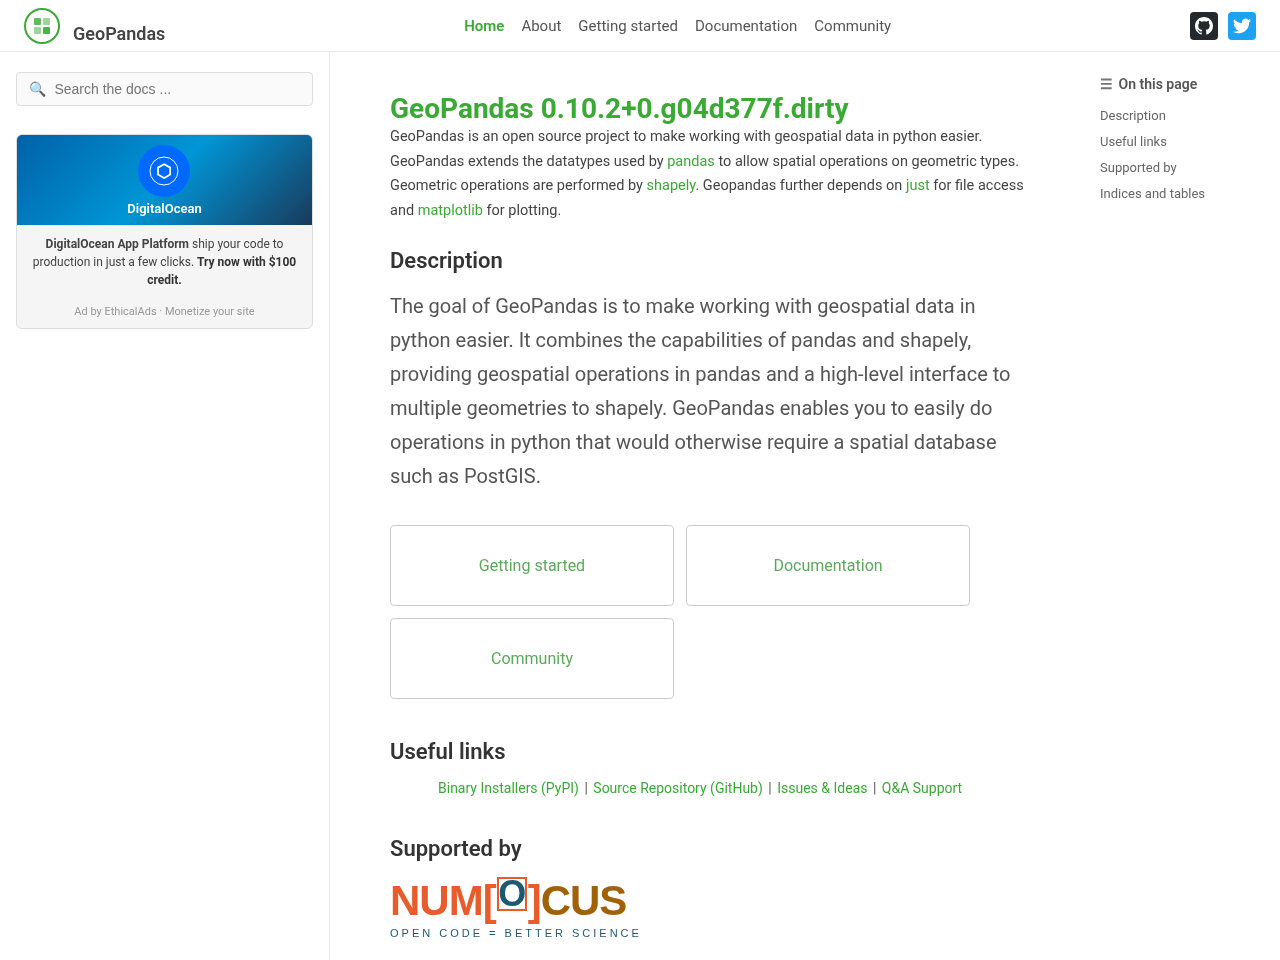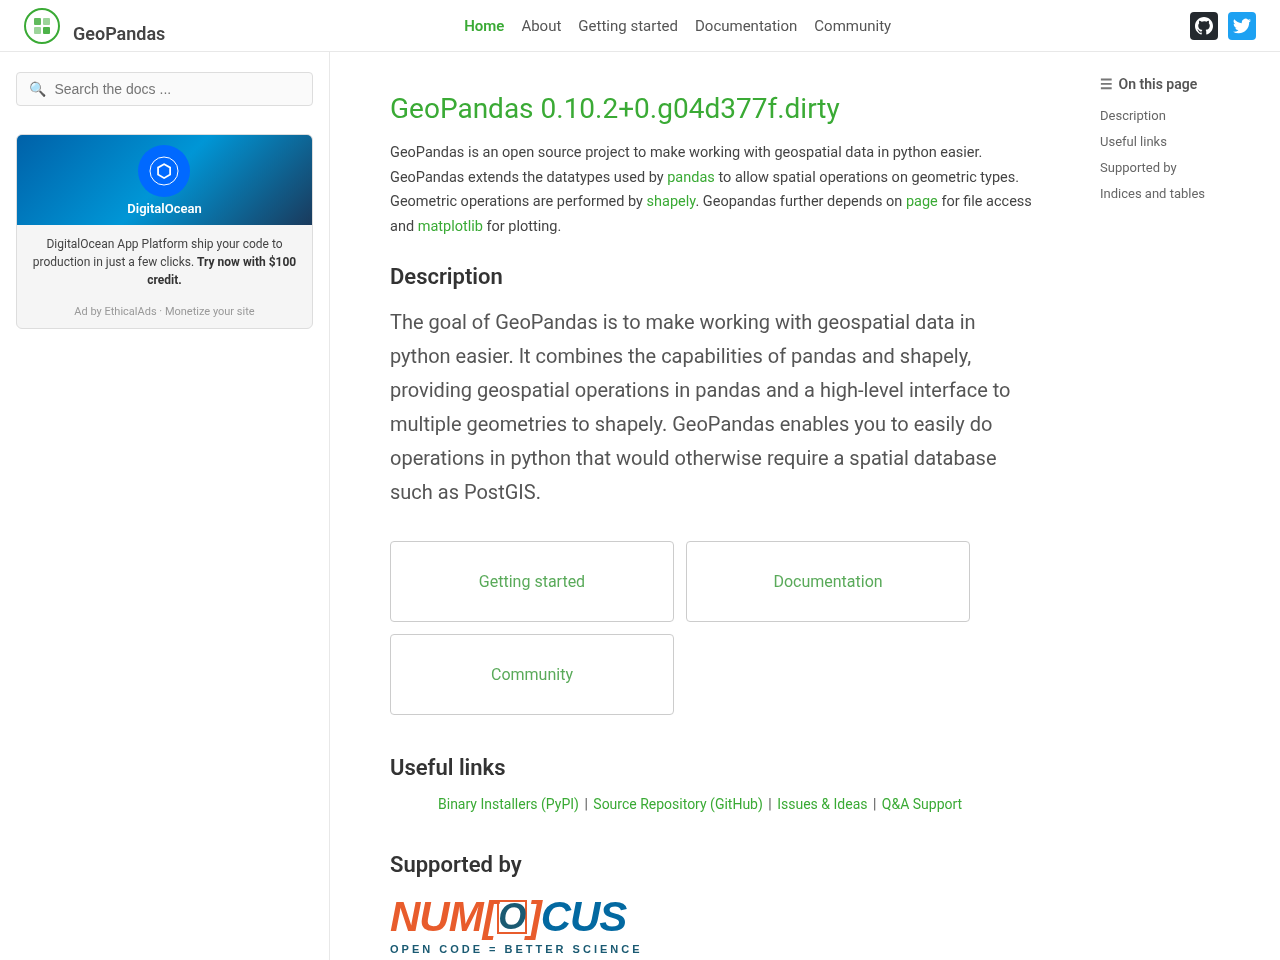--- a/index.html
+++ b/index.html
@@ -42,31 +42,31 @@
     }
     .ad-box {
       margin-top: 28px; border: 1px solid #ddd; border-radius: 6px;
       overflow: hidden; background: #f5f5f5;
     }
     .ad-image {
       width: 100%; height: 90px; background: linear-gradient(135deg, #0061a8 0%, #0096d6 50%, #1a3a5c 100%);
       display: flex; align-items: center; justify-content: center; position: relative;
     }
     .ad-text { padding: 10px 12px; font-size: 12px; color: #444; line-height: 1.5; text-align: center; }
-    .ad-text strong { font-weight: 400; }
+    .ad-text strong { font-weight: 700; }
     .ad-text .try-now { font-weight: 700; color: #333; }
     .ad-footer { font-size: 11px; color: #999; text-align: center; padding: 6px 12px 10px; }
     .ad-footer a { color: #999; text-decoration: none; }
 
     
     .main-content {
       flex: 1; padding: 40px 40px 60px 60px; max-width: 760px;
     }
 
-    h1.page-title { font-size: 28px; font-weight: 400; color: #3aaa35; margin-bottom: 16px; }
+    h1.page-title { font-size: 28px; font-weight: 700; color: #3aaa35; }
     .intro-text { font-size: 14.5px; color: #444; line-height: 1.7; margin-bottom: 24px; }
     .intro-text a { color: #3aaa35; text-decoration: none; }
 
     h2.section-title { font-size: 22px; font-weight: 600; color: #333; margin-bottom: 16px; margin-top: 8px; }
 
     .desc-text { font-size: 20px; color: #555; line-height: 1.7; margin-bottom: 32px; }
 
     
     .cards-grid { display: grid; grid-template-columns: 1fr 1fr; gap: 12px; margin-bottom: 40px; max-width: 580px; }
     .card {
@@ -83,27 +83,27 @@
     .sep { color: #555; margin: 0 2px; }
 
     
     .supported-section { margin-bottom: 40px; }
     .numfocus-logo {
       margin-top: 16px; max-width: 320px;
       font-family: 'Arial Black', sans-serif;
     }
     .numfocus-text {
       font-size: 42px; font-weight: 900; letter-spacing: -1px;
-      display: flex; align-items: center; gap: 0; font-style: italic;
+      display: flex; gap: 0;
     }
     .nf-num { color: #e85c2c; }
     .nf-bracket { font-size: 42px; font-weight: 900; color: #e85c2c; }
     .nf-inner { font-size: 42px; font-weight: 900; color: #1a5a72; margin: 0 1px; }
     .nf-focus { color: #1a5a72; }
-    .nf-sub { font-size: 11px; font-weight: 700; letter-spacing: 3px; color: #1a5a72; margin-top: 2px; }
+    .nf-sub { font-size: 11px; font-weight: 400; letter-spacing: 3px; color: #1a5a72; margin-top: 2px; }
 
     
     .right-sidebar { width: 200px; min-width: 180px; padding: 24px 20px; }
     .on-this-page-header {
       display: flex; align-items: center; gap: 6px;
       font-size: 14px; font-weight: 600; color: #555; margin-bottom: 14px;
     }
     .on-this-page-header .list-icon { color: #777; }
     .on-this-page-links { list-style: none; }
     .on-this-page-links li { margin-bottom: 8px; }
@@ -173,21 +173,21 @@
         <a href="#">Monetize your site</a>
       </div>
     </div>
   </aside>
 
   <main class="main-content">
 
     <h1 class="page-title">GeoPandas 0.10.2+0.g04d377f.dirty</h1>
 
     <p class="intro-text">
-      GeoPandas is an open source project to make working with geospatial data in python easier. GeoPandas extends the datatypes used by <a href="#">pandas</a> to allow spatial operations on geometric types. Geometric operations are performed by <a href="#">shapely</a>. Geopandas further depends on <a href="#">page</a> for file access and <a href="#">matplotlib</a> for plotting.
+      GeoPandas is an open source project to make working with geospatial data in python easier. GeoPandas extends the datatypes used by <a href="#">pandas</a> to allow spatial operations on geometric types. Geometric operations are performed by <a href="#">shapely</a>. Geopandas further depends on <a href="#">just</a> for file access and <a href="#">matplotlib</a> for plotting.
     </p>
 
     <h2 class="section-title">Description</h2>
     <p class="desc-text">The goal of GeoPandas is to make working with geospatial data in python easier. It combines the capabilities of pandas and shapely, providing geospatial operations in pandas and a high-level interface to multiple geometries to shapely. GeoPandas enables you to easily do operations in python that would otherwise require a spatial database such as PostGIS.</p>
 
     <div class="cards-grid">
       <a class="card" href="#">Getting started</a>
       <a class="card" href="#">Documentation</a>
       <a class="card" href="#">Community</a>
     </div>
@@ -206,21 +206,21 @@
     </div>
 
     <div class="supported-section">
       <h2 class="section-title">Supported by</h2>
       <div class="numfocus-logo">
         <div class="numfocus-text">
           <span class="nf-num">NUM</span>
           <span class="nf-bracket">[</span>
           <span class="nf-inner" style="font-size:36px;border:2px solid #e85c2c;width:30px;height:34px;display:inline-flex;align-items:center;justify-content:center;color:#1a5a72;font-weight:900;">O</span>
           <span class="nf-bracket">]</span>
-          <span class="nf-focus" style="color:#0369a1;font-weight:900;font-size:42px;">CUS</span>
+          <span class="nf-focus" style="color:#a16207;font-weight:900;font-size:42px;">CUS</span>
         </div>
         <div class="nf-sub">OPEN CODE = BETTER SCIENCE</div>
       </div>
     </div>
 
   </main>
 
   <aside class="right-sidebar">
     <div class="on-this-page-header">
       <span class="list-icon">☰</span>

